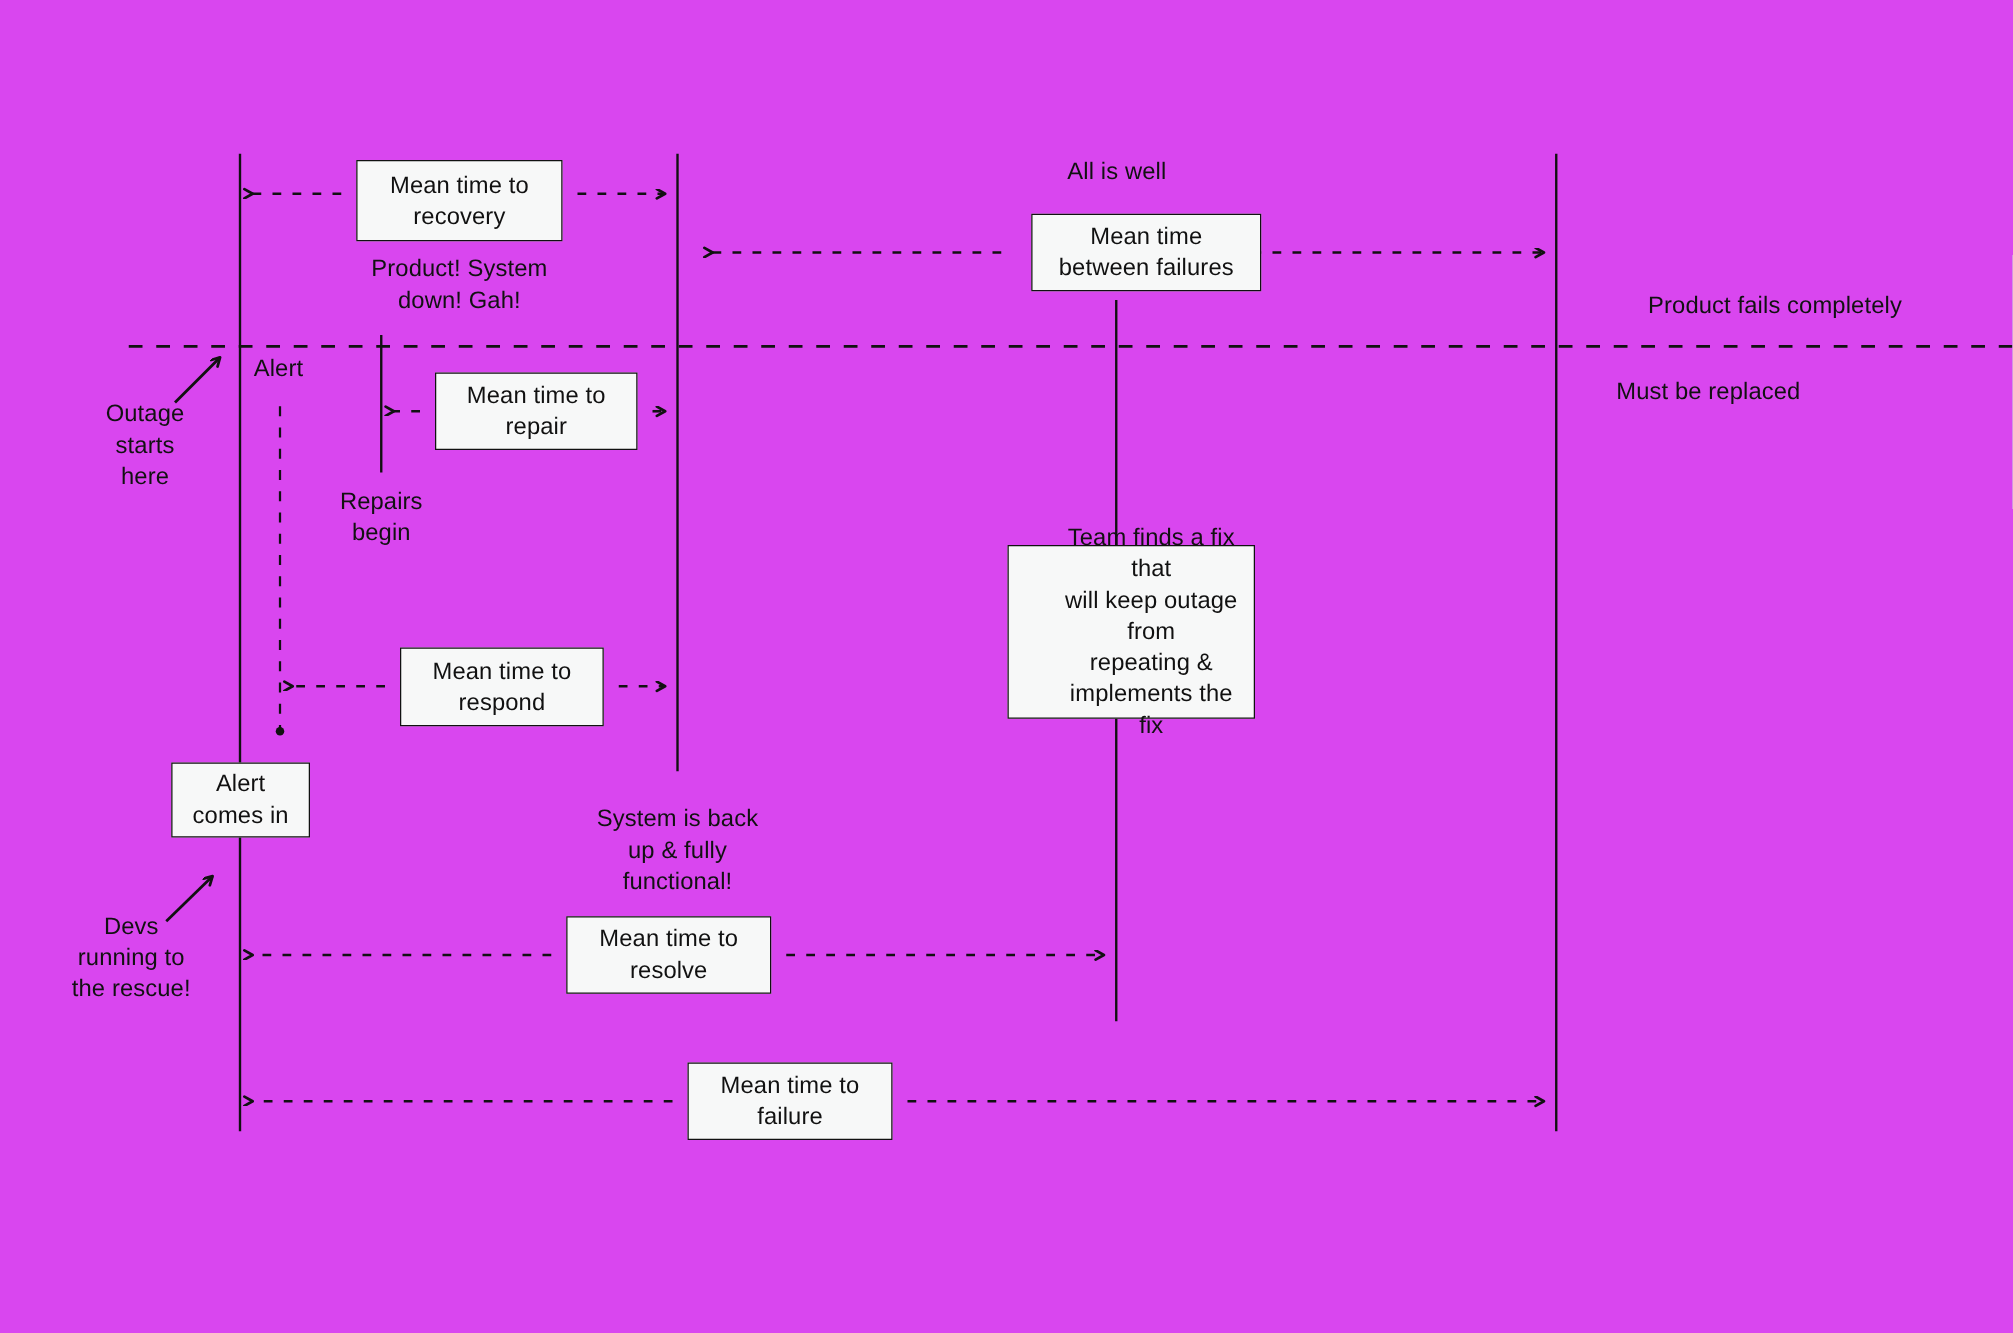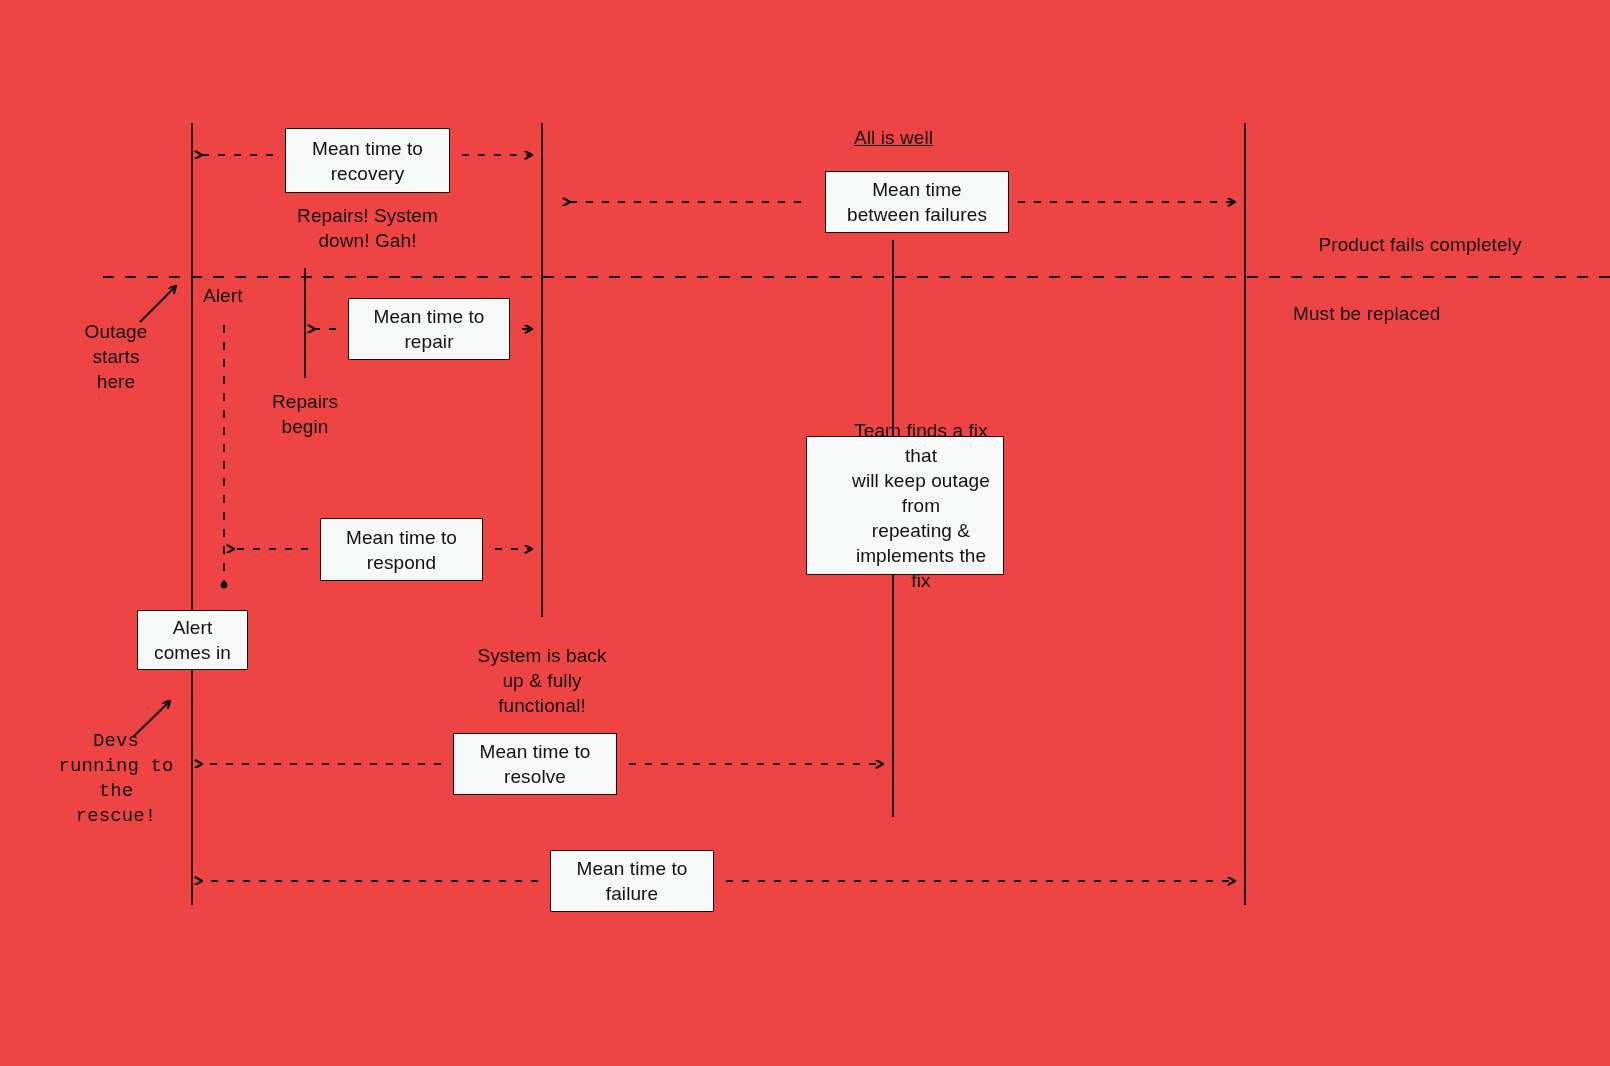--- a/index.html
+++ b/index.html
@@ -4,21 +4,21 @@
 <style>
   html, body {
     margin: 0;
     padding: 0;
     background: #ced3d8;
   }
   #canvas {
     position: relative;
     width: 1610px;
     height: 1066px;
-    background: #ef4444;
+    background: #d946ef;
     font-family: "Liberation Sans", sans-serif;
     overflow: hidden;
   }
   svg.layer {
     position: absolute;
     left: 0;
     top: 0;
     width: 1610px;
     height: 1066px;
     pointer-events: none;
@@ -106,32 +106,32 @@
       <div class="node-box" style="left: 550px; top: 850px; width: 164px; height: 62px;"><span>Mean time to
 failure</span></div>
       <div class="node-box" style="left: 813px; top: 171px; width: 184px; height: 62px; margin-left: 12px;"><span>Mean time
 between failures</span></div>
       <div class="node-box" style="left: 806px; top: 436px; width: 198px; height: 139px; padding-left: 38px;"><span>Team finds a fix that
 will keep outage from
 repeating &amp;
 implements the fix</span></div>
     </div>
   <div id="labels-root">
-      <div class="free-label" style="left: 285px; top: 203px; width: 165px;">Repairs! System
+      <div class="free-label" style="left: 285px; top: 203px; width: 165px;">Product! System
 down! Gah!</div>
       <div class="free-label left-align" style="left: 203px; top: 283px; width: 70px;">Alert</div>
       <div class="free-label" style="left: 70px; top: 307px; width: 92px; margin-top: 12px;">Outage
 starts
 here</div>
       <div class="free-label" style="left: 250px; top: 389px; width: 110px;">Repairs
 begin</div>
-      <div class="free-label" style="left: 55px; top: 729px; width: 122px; font-family: Liberation Mono, monospace;">Devs
+      <div class="free-label" style="left: 44px; top: 729px; width: 122px;">Devs
 running to
 the rescue!</div>
       <div class="free-label" style="left: 466px; top: 643px; width: 152px;">System is back
 up &amp; fully
 functional!</div>
-      <div class="free-label" style="left: 831px; top: 125px; width: 125px; text-decoration: underline;">All is well</div>
+      <div class="free-label" style="left: 831px; top: 125px; width: 125px;">All is well</div>
       <div class="free-label left-align" style="left: 1270px; top: 232px; width: 300px; text-align: center;">Product fails completely</div>
       <div class="free-label left-align" style="left: 1270px; top: 301px; width: 300px; margin-left: 23px;">Must be replaced</div>
     </div>
 
 </div>
 
 </body></html>

